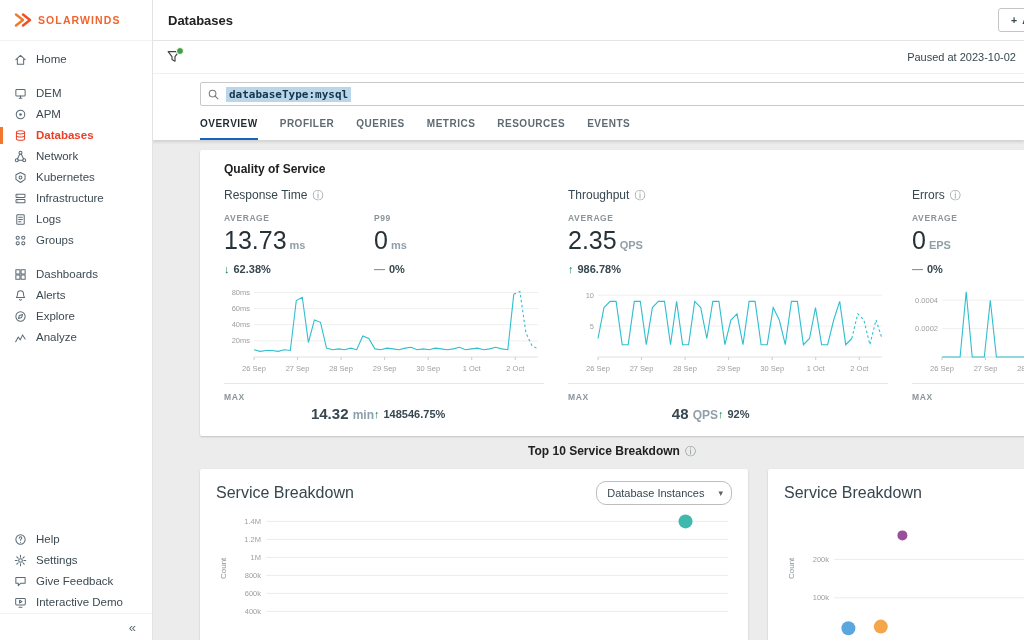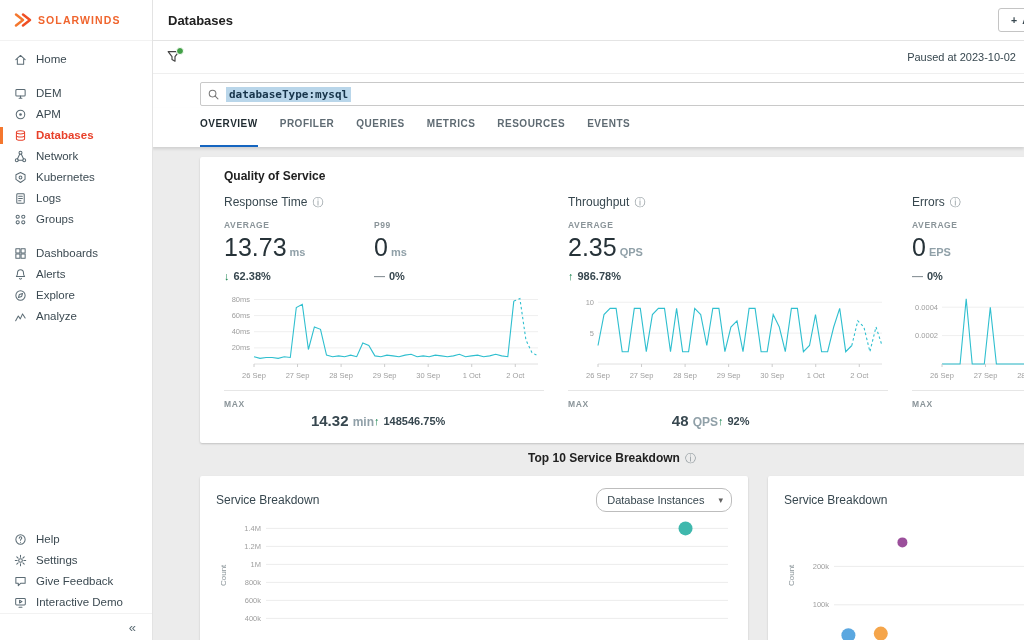--- a/index.html
+++ b/index.html
@@ -39,21 +39,21 @@
               background:#43a047;border:1px solid #fff;}
   .paused{margin-left:auto;font-size:11px;color:#37474f;}
   .searchrow{background:#fff;padding:8px 0 2px 48px;flex:none;}
   .search-box{width:840px;height:22px;border:1px solid #c9c9c9;border-radius:2px;display:flex;
               align-items:center;gap:6px;padding:0 6px;background:#fff;cursor:text;}
   .search-box .ic{color:#757575;}
   .token{font-family:"DejaVu Sans Mono",monospace;font-size:11px;background:#b9d6ea;color:#16344a;
          padding:1px 3px;font-weight:bold;}
   .tabsrow{background:#fff;padding:10px 0 0 48px;display:flex;gap:22px;flex:none;
            box-shadow:0 2px 3px rgba(0,0,0,.12);position:relative;z-index:2;}
-  .tab{font-size:10px;letter-spacing:.5px;color:#5f6b73;padding-bottom:16px;cursor:pointer;font-weight:bold;}
+  .tab{font-size:10px;letter-spacing:.5px;color:#5f6b73;padding-bottom:9px;cursor:pointer;font-weight:bold;}
   .tab.active{color:#1f2a30;border-bottom:2px solid #1565c0;}
 
   
   .content{flex:1;background:#ececec;padding:10px 0 0 48px;overflow:hidden;}
   .card{background:#fff;border-radius:2px;box-shadow:0 1px 2px rgba(0,0,0,.18);}
   .qos-card{width:1056px;padding:12px 24px 14px;}
   .card-title{font-size:12px;font-weight:bold;color:#212121;}
   .info{color:#8a9499;font-size:11px;font-weight:normal;margin-left:5px;cursor:pointer;}
   .panels{display:flex;gap:24px;margin-top:2px;}
   .panel{width:320px;flex:none;}
@@ -72,21 +72,21 @@
   .maxcol{width:150px;}
   .maxvalue{font-size:15px;font-weight:bold;color:#37474f;margin-top:3px;text-align:right;}
   .maxunit{font-size:12px;color:#90a0a8;font-weight:bold;}
   .maxtrend{font-size:11px;font-weight:bold;color:#37474f;display:flex;gap:4px;align-items:center;padding-bottom:2px;}
 
   .section-head{margin:8px 0 10px;font-size:12px;font-weight:bold;color:#212121;text-align:center;}
   .bcards{display:flex;gap:20px;}
   .bcard-left{width:516px;padding:12px 16px;flex:none;}
   .bcard-right{width:420px;padding:12px 16px;flex:none;}
   .bhead{display:flex;align-items:center;justify-content:space-between;height:24px;}
-  .btitle{font-size:12px;color:#37474f;}
+  .btitle{font-size:16px;color:#37474f;}
   .dropdown{border:1px solid #bdbdbd;border-radius:10px;height:22px;display:flex;align-items:center;
             gap:14px;padding:0 8px 0 10px;font-size:11px;color:#37474f;background:#fff;cursor:pointer;}
   .chev{font-size:9px;color:#616161;}
   .scatter-wrap{display:flex;margin-top:8px;}
   .count-label{writing-mode:vertical-rl;transform:rotate(180deg);font-size:8px;color:#8a9499;
                width:14px;display:flex;align-items:center;justify-content:center;height:90px;margin-top:10px;}
   .scatter{flex:1;}
 </style>
 </head>
 <body>
@@ -215,20 +215,26 @@
       <svg class="ic">
           <use href="#i-net"></use>
         </svg>
       <span>Network</span>
     </div>
     <div class="nav-item">
       <svg class="ic">
           <use href="#i-k8s"></use>
         </svg>
       <span>Kubernetes</span>
+    </div>
+    <div class="nav-item">
+      <svg class="ic">
+          <use href="#i-infra"></use>
+        </svg>
+      <span>Infrastructure</span>
     </div>
     <div class="nav-item">
       <svg class="ic">
           <use href="#i-logs"></use>
         </svg>
       <span>Logs</span>
     </div>
     <div class="nav-item">
       <svg class="ic">
           <use href="#i-groups"></use>

